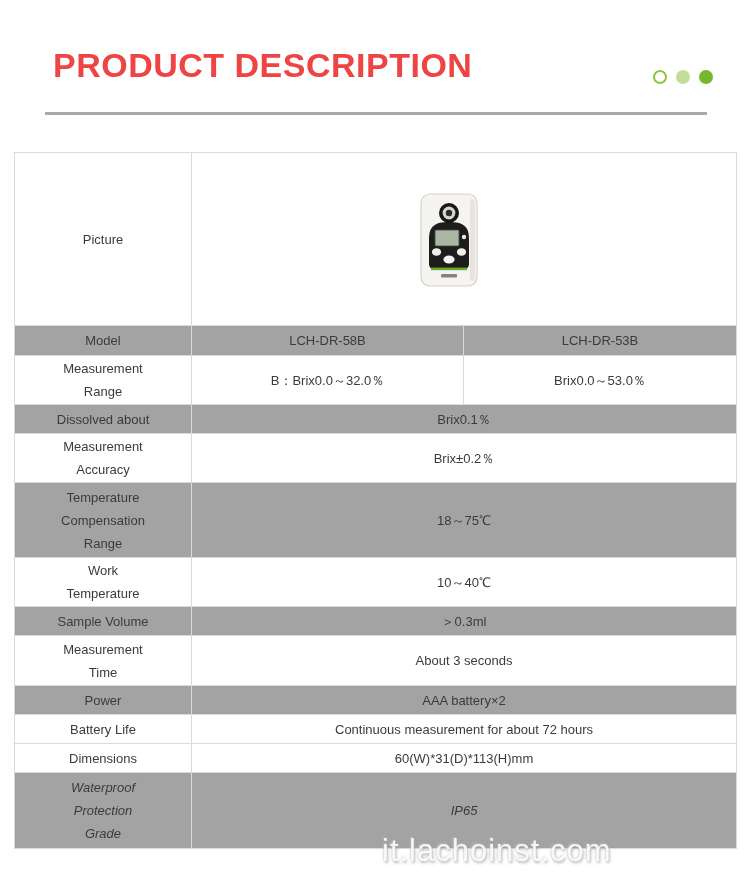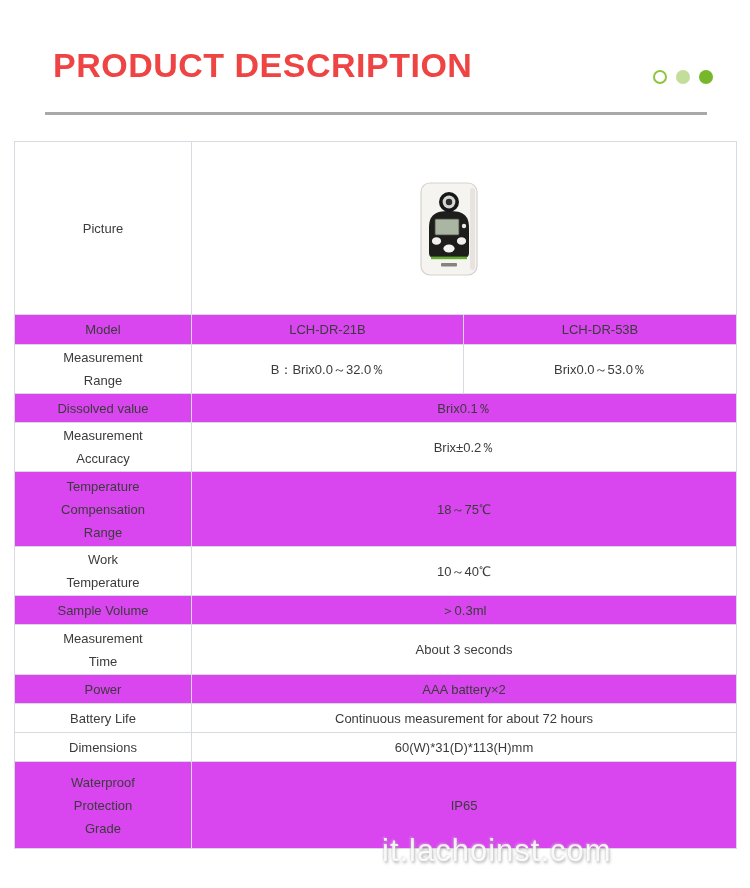--- a/index.html
+++ b/index.html
@@ -12,44 +12,44 @@
     color:#ef4444; letter-spacing:0.5px; white-space:nowrap;margin-left:8px; }
 
   .dots { position:absolute; left:653px; top:70px; display:flex; gap:9px; align-items:center; }
   .dot { width:14px; height:14px; border-radius:50%; }
   .dot-outline { background:#ffffff; border:2px solid #8dc63f; }
   .dot-light   { background:#c3dd9a; }
   .dot-solid   { background:#76b82a; }
 
   .title-rule { position:absolute; left:45px; top:112px; width:662px; height:3px; background:#a8a8a8; }
 
-  .spec-table-wrap { position:absolute; left:14px; top:141px; }
+  .spec-table-wrap { position:absolute; left:14px; top:152px; }
   table.spec { border-collapse:collapse; table-layout:fixed; width:722px; }
   table.spec td { border:1px solid #d6dbe2; text-align:center; vertical-align:middle;
     font-size:13px; color:#3b3b3b; line-height:23px; overflow:hidden; }
   td.label { width:177px; white-space:pre-line; }
-  tr.shaded td { background:#d946ef; }
+  tr.shaded td { background:#a3a3a3; }
   td.model { color:#ee2c2c; font-size:14px; }
   td.v1 { border-right:none; }
   td.v2 { border-left:none; }
 
   tr.r-picture { height:173px; }
   tr.r-model { height:30px; }
   tr.r-range { height:49px; }
   tr.r-dissolved { height:29px; }
   tr.r-accuracy { height:49px; }
   tr.r-tempcomp { height:75px; }
   tr.r-worktemp { height:49px; }
   tr.r-sample { height:29px; }
   tr.r-meastime { height:50px; }
   tr.r-power { height:29px; }
   tr.r-battery { height:29px; }
   tr.r-weight { height:29px; }
   tr.r-dimensions { height:29px;padding-left:28px; }
-  tr.r-waterproof { height:87px; }
+  tr.r-waterproof { height:76px;font-style:italic; }
 
   .device-wrap { display:inline-block; position:relative; left:-15px; top:4px; }
 
   .watermark { position:absolute; left:382px; top:833px; font-size:31px; font-weight:400;
     color:rgba(255,255,255,0.88); white-space:nowrap; z-index:5; letter-spacing:1px;
     text-shadow: 1px 2px 3px rgba(165,165,165,0.85), -1px -1px 2px rgba(200,200,200,0.55); }
 </style>
 </head>
 <body>
 
@@ -92,33 +92,33 @@
               <ellipse cx="29" cy="66.5" rx="5.6" ry="4" fill="#f4f4f2"></ellipse>
               <rect x="11" y="74.6" width="36" height="2.6" fill="#63ab2f"></rect>
               <rect x="21" y="81" width="16" height="3.4" rx="1" fill="#83837f"></rect>
             </svg>
           </span>
         </td>
       </tr>
 
       <tr class="r-model shaded">
         <td class="label">Model</td>
-        <td class="model v1">LCH-DR-21B</td>
+        <td class="model v1">LCH-DR-58B</td>
         <td class="model v2">LCH-DR-53B</td>
       </tr>
 
       <tr class="r-range">
         <td class="label">Measurement
 Range</td>
         <td class="v1">B：Brix0.0～32.0％</td>
         <td class="v2">Brix0.0～53.0％</td>
       </tr>
 
       <tr class="r-dissolved shaded">
-        <td class="label">Dissolved value</td>
+        <td class="label">Dissolved about</td>
         <td colspan="2">Brix0.1％</td>
       </tr>
 
       <tr class="r-accuracy">
         <td class="label">Measurement
 Accuracy</td>
         <td colspan="2">Brix±0.2％</td>
       </tr>
 
       <tr class="r-tempcomp shaded">

